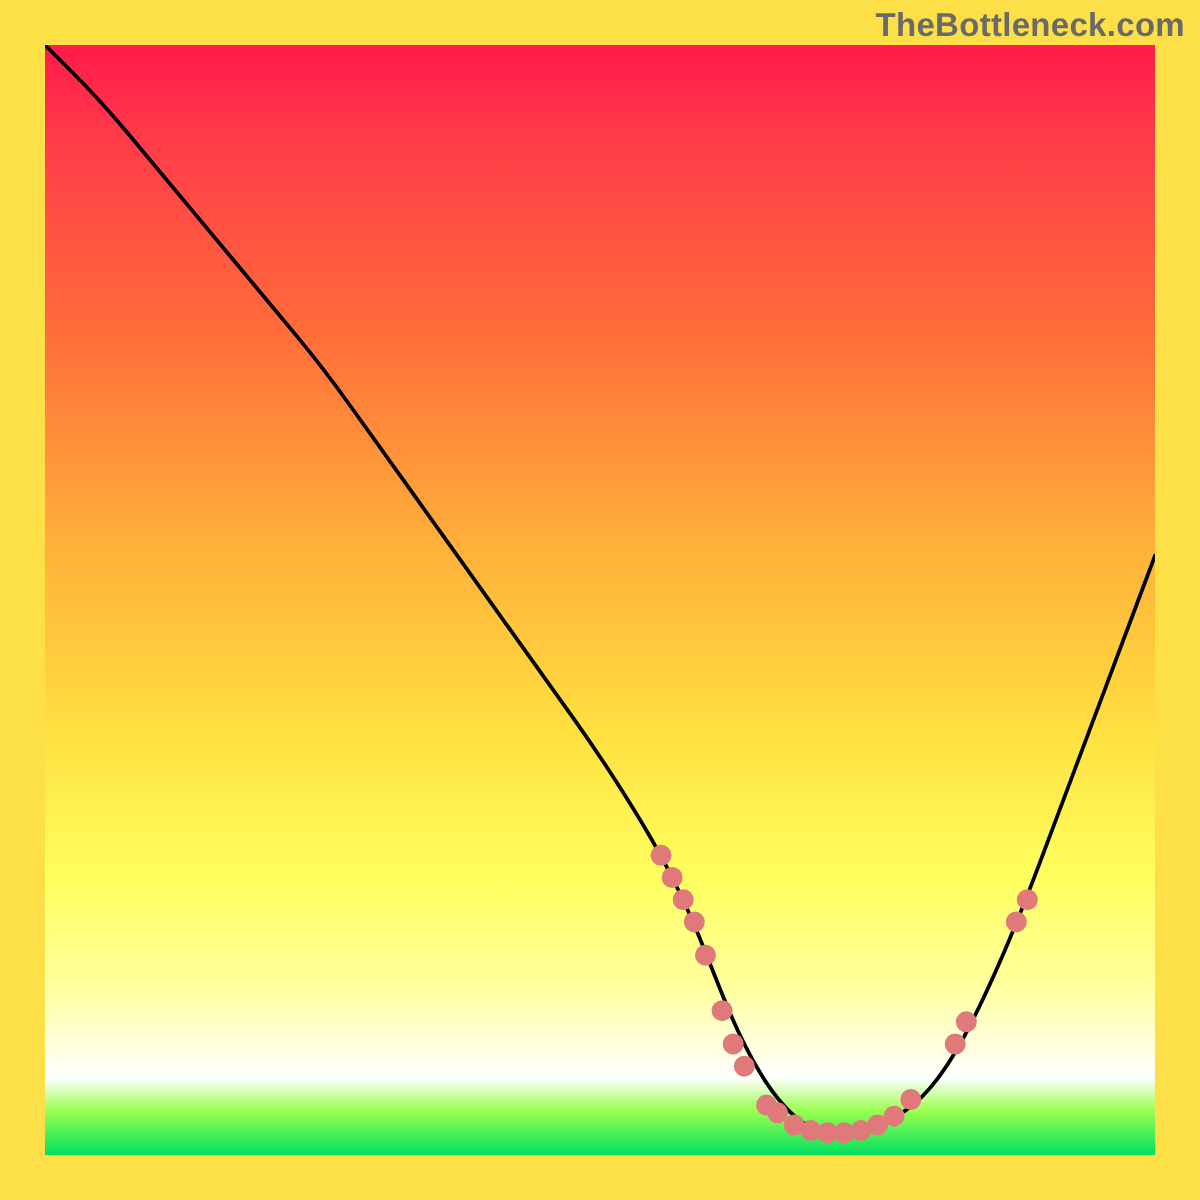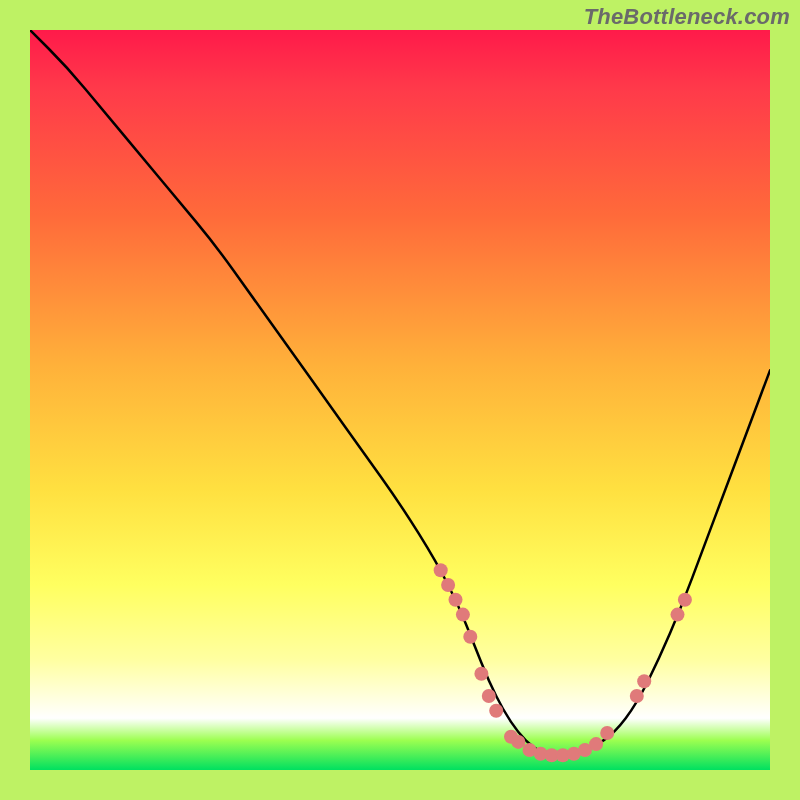--- a/index.html
+++ b/index.html
@@ -1,22 +1,21 @@
 <!DOCTYPE html>
 <html><head>
 <meta charset="utf-8">
 <style>
   * { margin: 0; padding: 0; box-sizing: border-box; }
   html, body { width: 800px; height: 800px; overflow: hidden; background: #000; }
   .frame {
     position: relative;
     width: 800px;
     height: 800px;
-    background: #bef264;
-    font-style: italic;
+    background: #fde047;
   }
   .watermark {
     position: absolute;
     top: 4px;
     right: 10px;
     font-family: Arial, sans-serif;
     font-size: 22px;
     font-weight: bold;
     color: #6a6a6a;
     letter-spacing: 0.2px;

